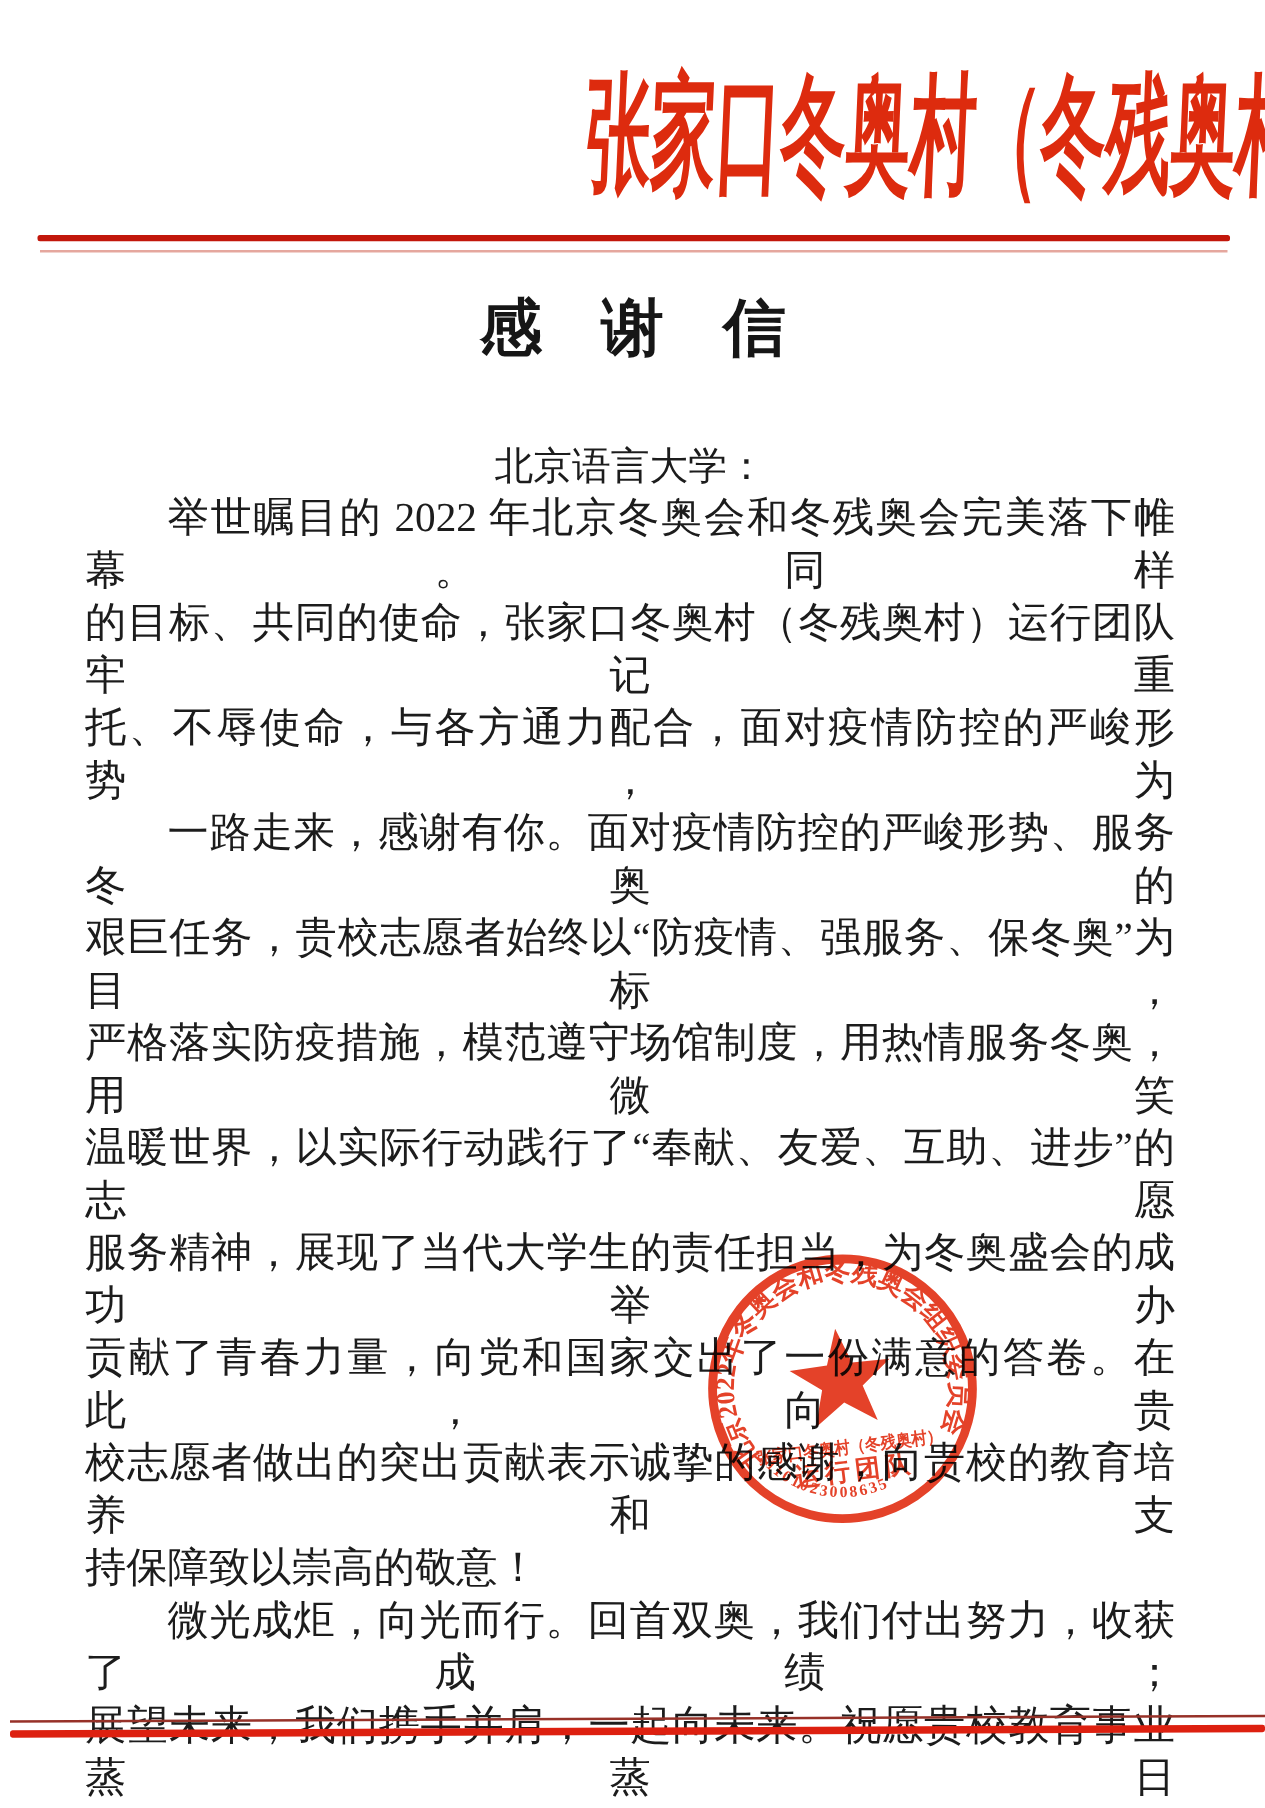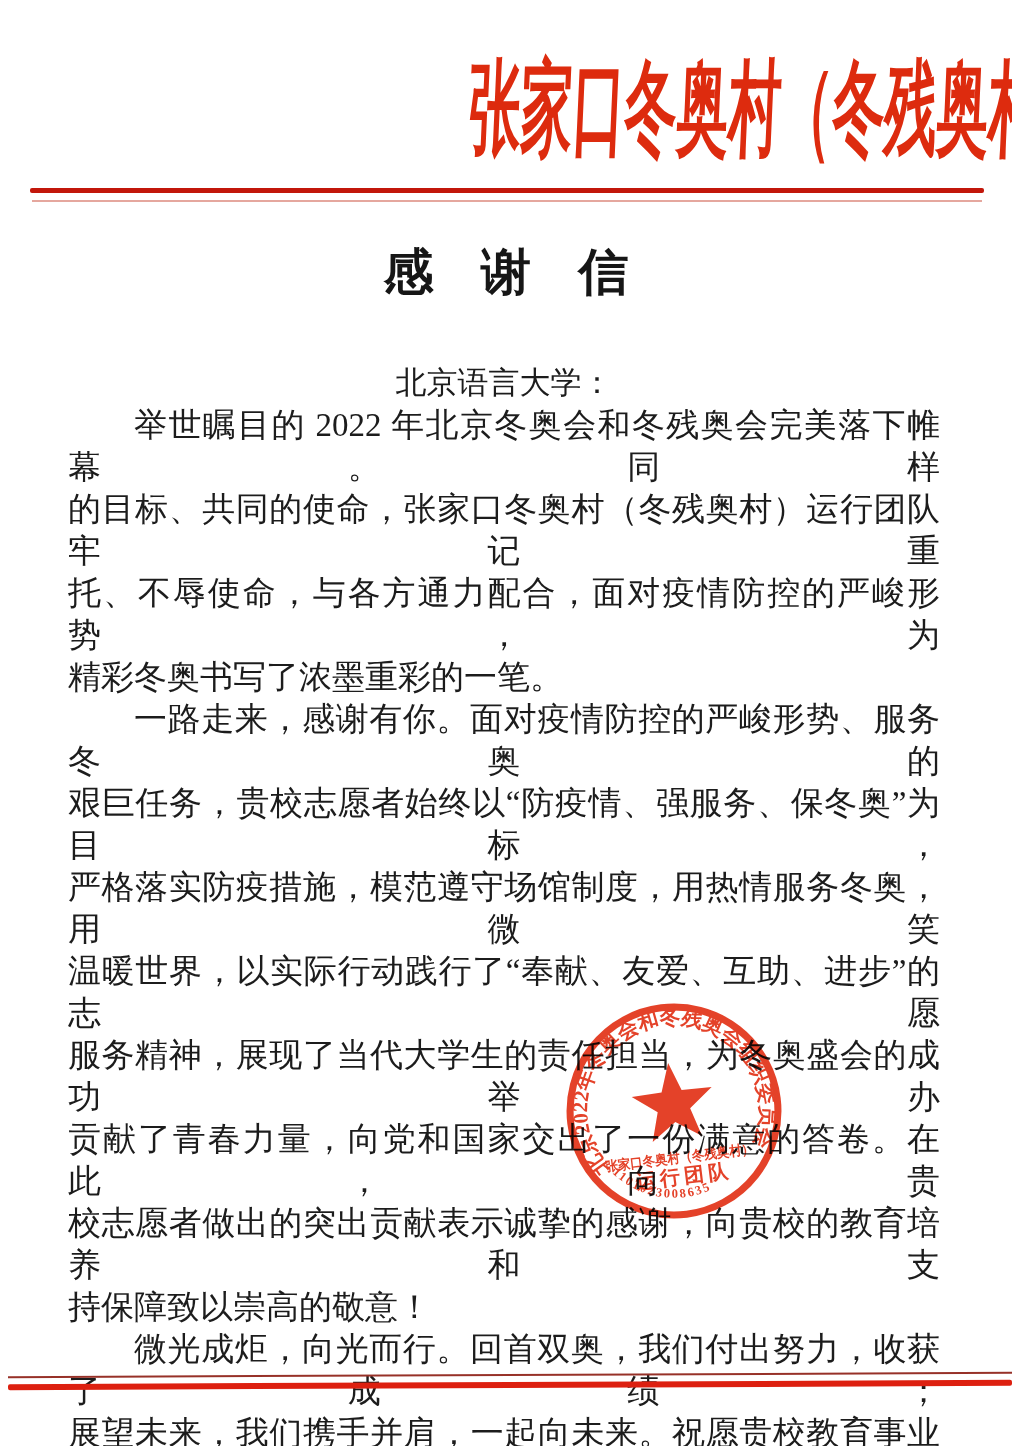--- a/index.html
+++ b/index.html
@@ -35,21 +35,21 @@
     background:#c2170b;
     border-radius:2px;
   }
   .rule-thin{
     margin:7px 30px 0 32px;
     height:2px;
     background:#e5a79e;
   }
   
   .title{
-    margin:40px 0 0 0;
+    margin:30px 0 0 0;
     font-size:50px;
     line-height:60px;
     font-weight:bold;
     color:#161616;
     text-align:center;
     letter-spacing:0.95em;
     text-indent:0.95em;
   }
   
   .body{
@@ -113,21 +113,20 @@
   <div class="rule-thick"></div>
   <div class="rule-thin"></div>
 
   <div class="title">感谢信</div>
 
   <div class="body">
     <div class="salutation">北京语言大学：</div>
     <div class="line indent">举世瞩目的 2022 年北京冬奥会和冬残奥会完美落下帷幕。同样</div>
     <div class="line">的目标、共同的使命，张家口冬奥村（冬残奥村）运行团队牢记重</div>
     <div class="line">托、不辱使命，与各方通力配合，面对疫情防控的严峻形势，为</div>
-    <div class="line end">精彩冬奥书写了浓墨重彩的一笔。</div>
     <div class="line indent">一路走来，感谢有你。面对疫情防控的严峻形势、服务冬奥的</div>
     <div class="line">艰巨任务，贵校志愿者始终以“防疫情、强服务、保冬奥”为目标，</div>
     <div class="line">严格落实防疫措施，模范遵守场馆制度，用热情服务冬奥，用微笑</div>
     <div class="line">温暖世界，以实际行动践行了“奉献、友爱、互助、进步”的志愿</div>
     <div class="line">服务精神，展现了当代大学生的责任担当，为冬奥盛会的成功举办</div>
     <div class="line">贡献了青春力量，向党和国家交出了一份满意的答卷。在此，向贵</div>
     <div class="line">校志愿者做出的突出贡献表示诚挚的感谢，向贵校的教育培养和支</div>
     <div class="line end">持保障致以崇高的敬意！</div>
     <div class="line indent">微光成炬，向光而行。回首双奥，我们付出努力，收获了成绩；</div>
     <div class="line">展望未来，我们携手并肩，一起向未来。祝愿贵校教育事业蒸蒸日</div>

